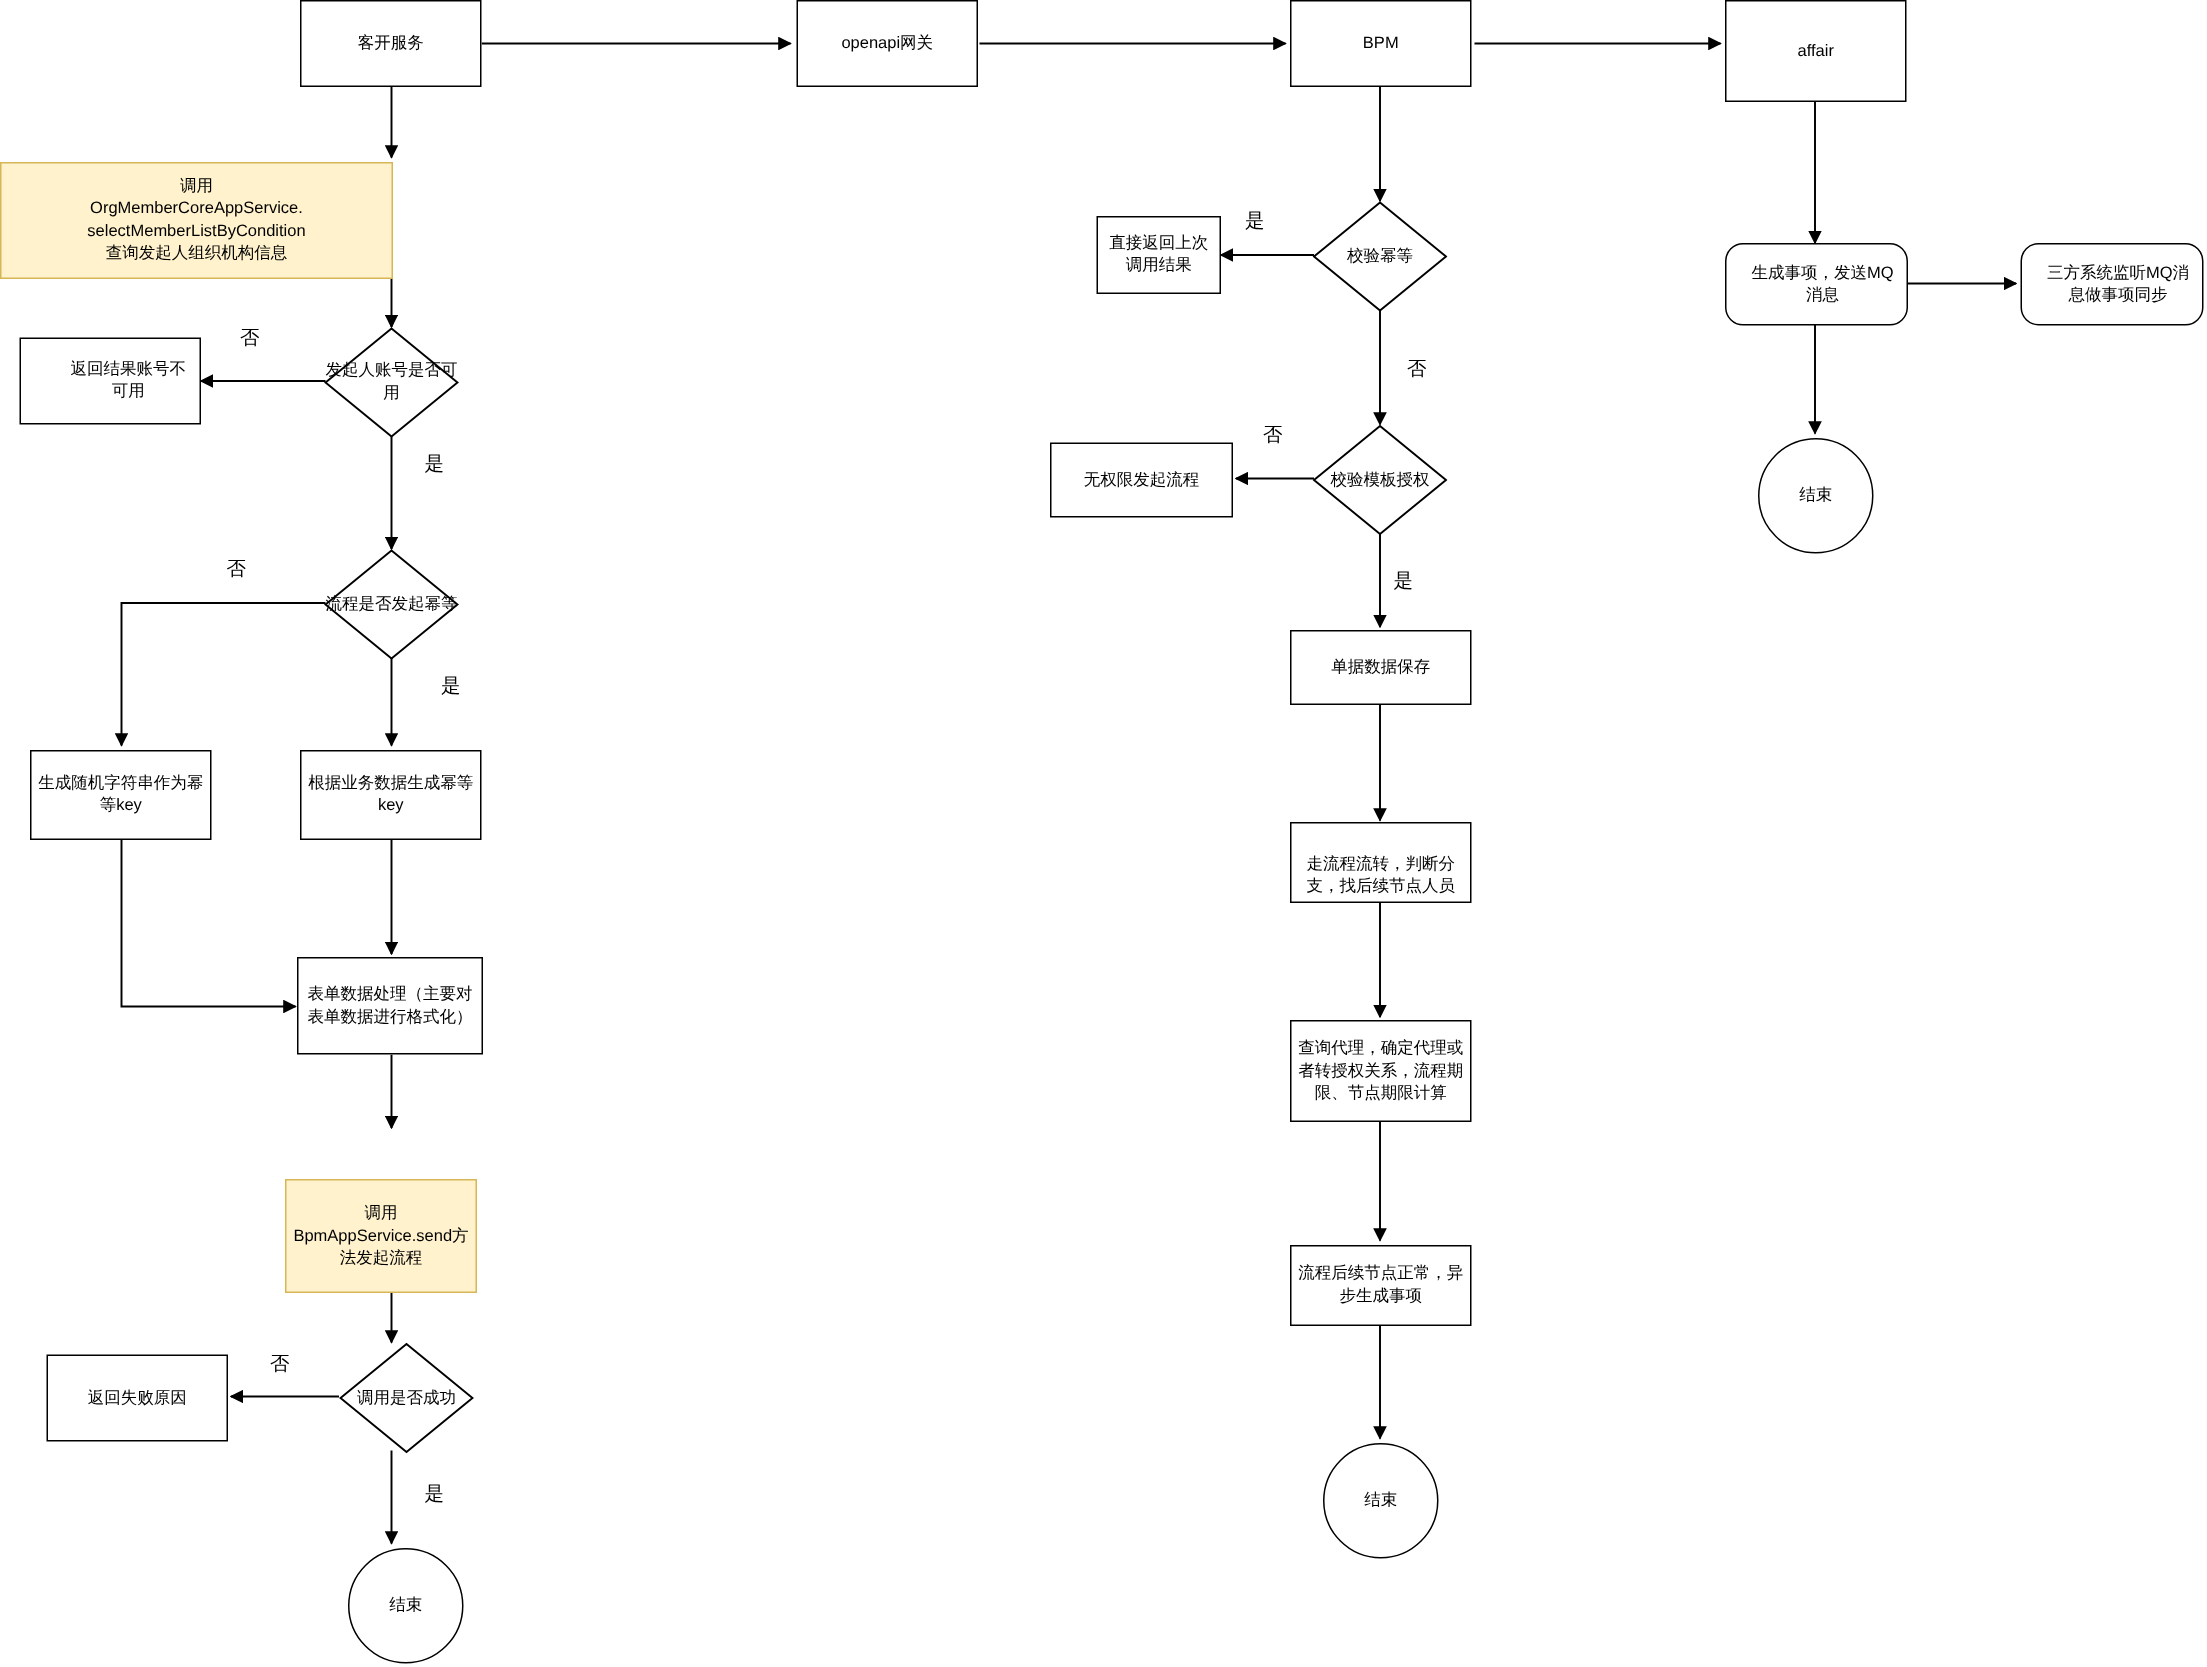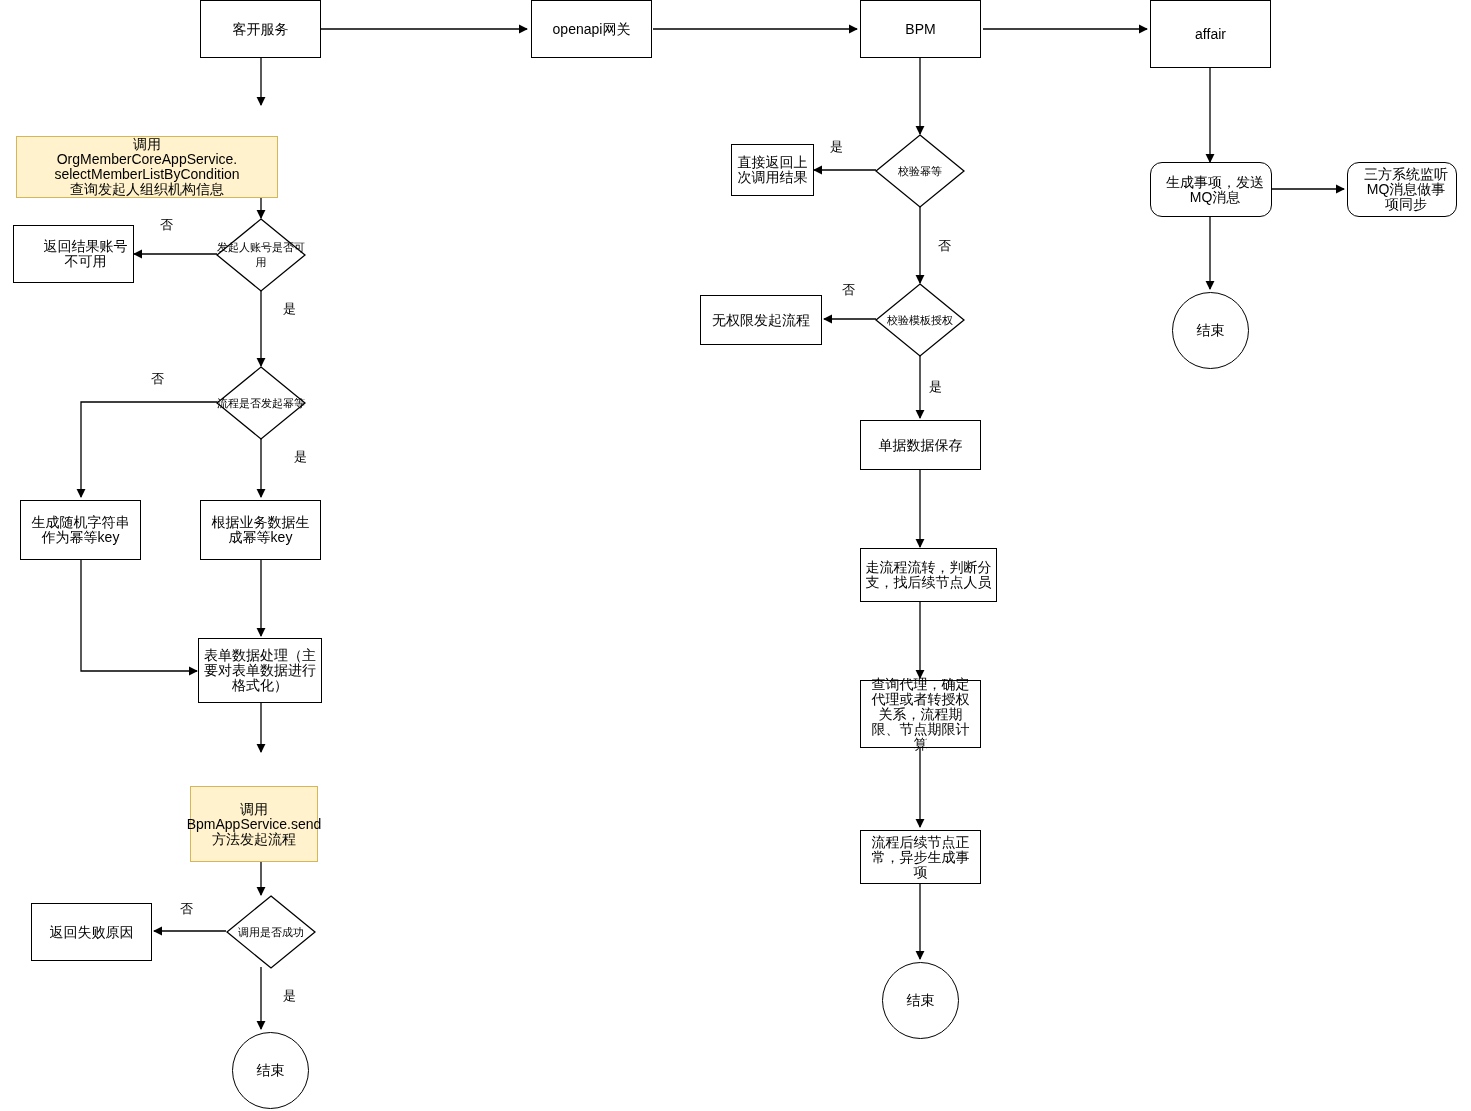--- a/index.html
+++ b/index.html
@@ -1,21 +1,21 @@
 <!DOCTYPE html>
 <html><head>
 <meta charset="utf-8">
 <style>
   html,body{margin:0;padding:0;background:#ffffff;}
   body{font-family:"Liberation Sans","DejaVu Sans",sans-serif;}
   #canvas{position:relative;width:1471px;height:1111px;overflow:hidden;background:#ffffff;}
   svg.edges{position:absolute;left:0;top:0;width:1471px;height:1111px;pointer-events:none;}
   .node{position:absolute;box-sizing:border-box;display:flex;align-items:center;justify-content:center;
         text-align:center;color:#000000;background:#ffffff;border:1px solid #000000;
-        font-size:14px;line-height:15px;padding:2px 4px;}
+        font-size:11px;line-height:15px;padding:2px 4px;}
   .node.rounded{border-radius:12px;padding-left:12px;}
   .node.yellow{background:#FFF2CC;border:1px solid #D6B656;}
   .node.circle{border-radius:50%;}
   .diamond{position:absolute;box-sizing:border-box;}
   .diamond .shape{position:absolute;left:0;top:0;width:100%;height:100%;}
   .diamond .dlabel{position:absolute;left:0;top:0;width:100%;height:100%;
         display:flex;align-items:center;justify-content:center;text-align:center;
         font-size:11px;line-height:15px;color:#000;}
   .elabel{position:absolute;font-size:13px;color:#000;white-space:nowrap;}
 </style>
@@ -74,21 +74,21 @@
   </div>
 
   <div class="node" style="left:860px;top:0px;width:121px;height:58px;">
     <span>BPM</span>
   </div>
 
   <div class="node" style="left:1150px;top:0px;width:121px;height:68px;">
     <span>affair</span>
   </div>
 
-  <div class="node yellow" style="left:16px;top:108px;width:262px;height:62px;white-space:pre-line;margin-top:28px;">
+  <div class="node yellow" style="left:0px;top:108px;width:262px;height:78px;white-space:pre-line;">
     <span>调用
 OrgMemberCoreAppService.
 selectMemberListByCondition
 查询发起人组织机构信息</span>
   </div>
 
   <div class="diamond" style="left:216px;top:218px;width:90px;height:74px;">
     <svg class="shape" viewBox="0 0 90 74">
       <polygon points="45,1 89,37 45,73 1,37" fill="#ffffff" stroke="#000000" stroke-width="1.3"></polygon>
     </svg>
@@ -156,41 +156,41 @@
   </div>
 
   <div class="node" style="left:700px;top:295px;width:122px;height:50px;">
     <span>无权限发起流程</span>
   </div>
 
   <div class="node" style="left:860px;top:420px;width:121px;height:50px;">
     <span>单据数据保存</span>
   </div>
 
-  <div class="node" style="left:860px;top:548px;width:137px;height:54px;">
+  <div class="node" style="left:860px;top:548px;width:121px;height:54px;align-items:flex-end;">
     <span>走流程流转，判断分支，找后续节点人员</span>
   </div>
 
   <div class="node" style="left:860px;top:680px;width:121px;height:68px;">
     <span>查询代理，确定代理或者转授权关系，流程期限、节点期限计算</span>
   </div>
 
   <div class="node" style="left:860px;top:830px;width:121px;height:54px;">
     <span>流程后续节点正常，异步生成事项</span>
   </div>
 
   <div class="node circle" style="left:882px;top:962px;width:77px;height:77px;">
     <span>结束</span>
   </div>
 
   <div class="node rounded" style="left:1150px;top:162px;width:122px;height:55px;">
     <span>生成事项，发送MQ消息</span>
   </div>
 
-  <div class="node rounded" style="left:1347px;top:162px;width:110px;height:55px;">
+  <div class="node rounded" style="left:1347px;top:162px;width:122px;height:55px;">
     <span>三方系统监听MQ消息做事项同步</span>
   </div>
 
   <div class="node circle" style="left:1172px;top:292px;width:77px;height:77px;">
     <span>结束</span>
   </div>
 
   <div class="elabel" style="left:160px;top:216px;">否</div>
   <div class="elabel" style="left:283px;top:300px;">是</div>
   <div class="elabel" style="left:151px;top:370px;">否</div>

